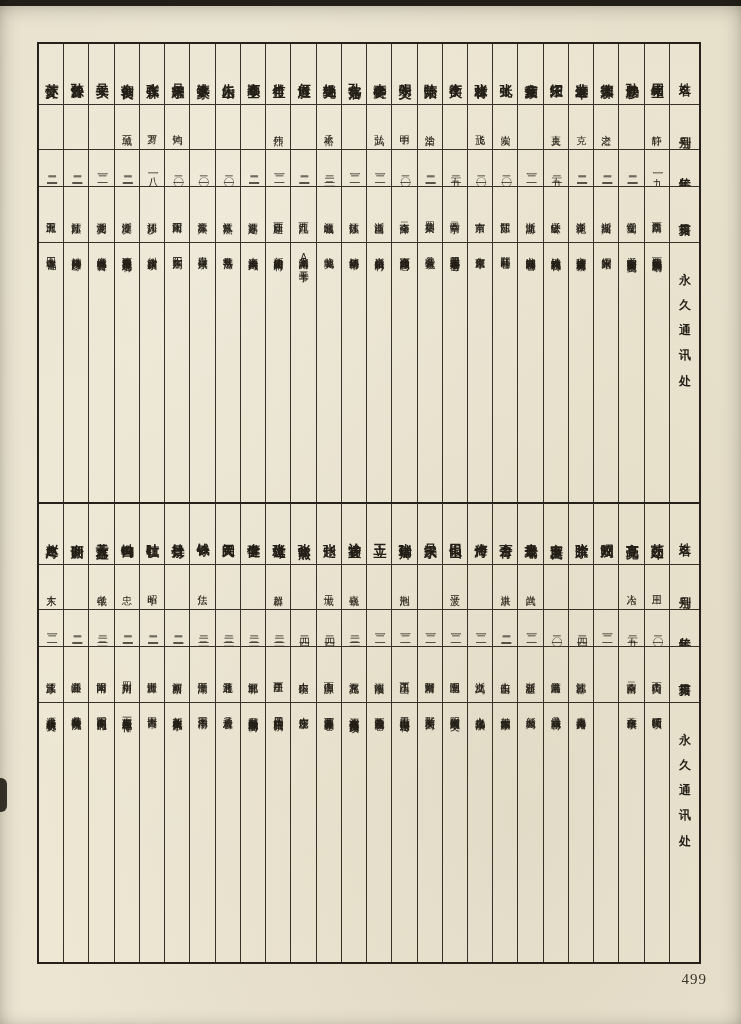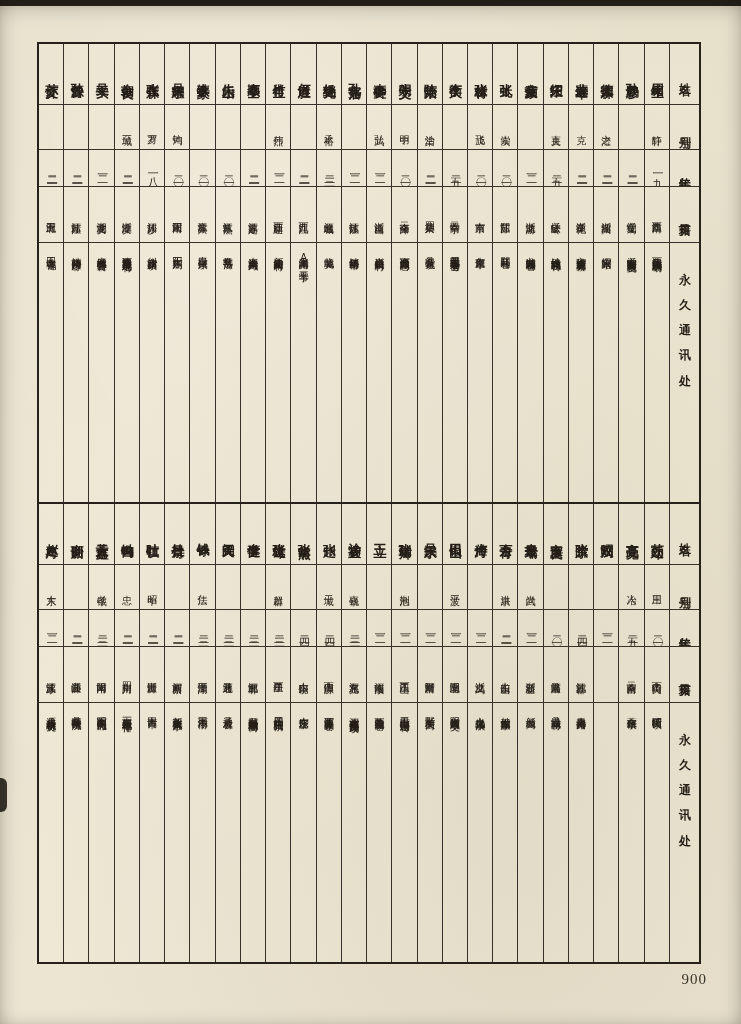--- a/index.html
+++ b/index.html
@@ -971,14 +971,14 @@
           <div class="cell native hdr">
             <span class="t">籍贯</span>
           </div>
           <div class="cell address hdr">
             <span class="t spread">永久通讯处</span>
           </div>
         </div>
       </div>
   </div>
 
-  <div class="page-number">900</div>
+  <div class="page-number">499</div>
 </div>
 
 </body></html>

